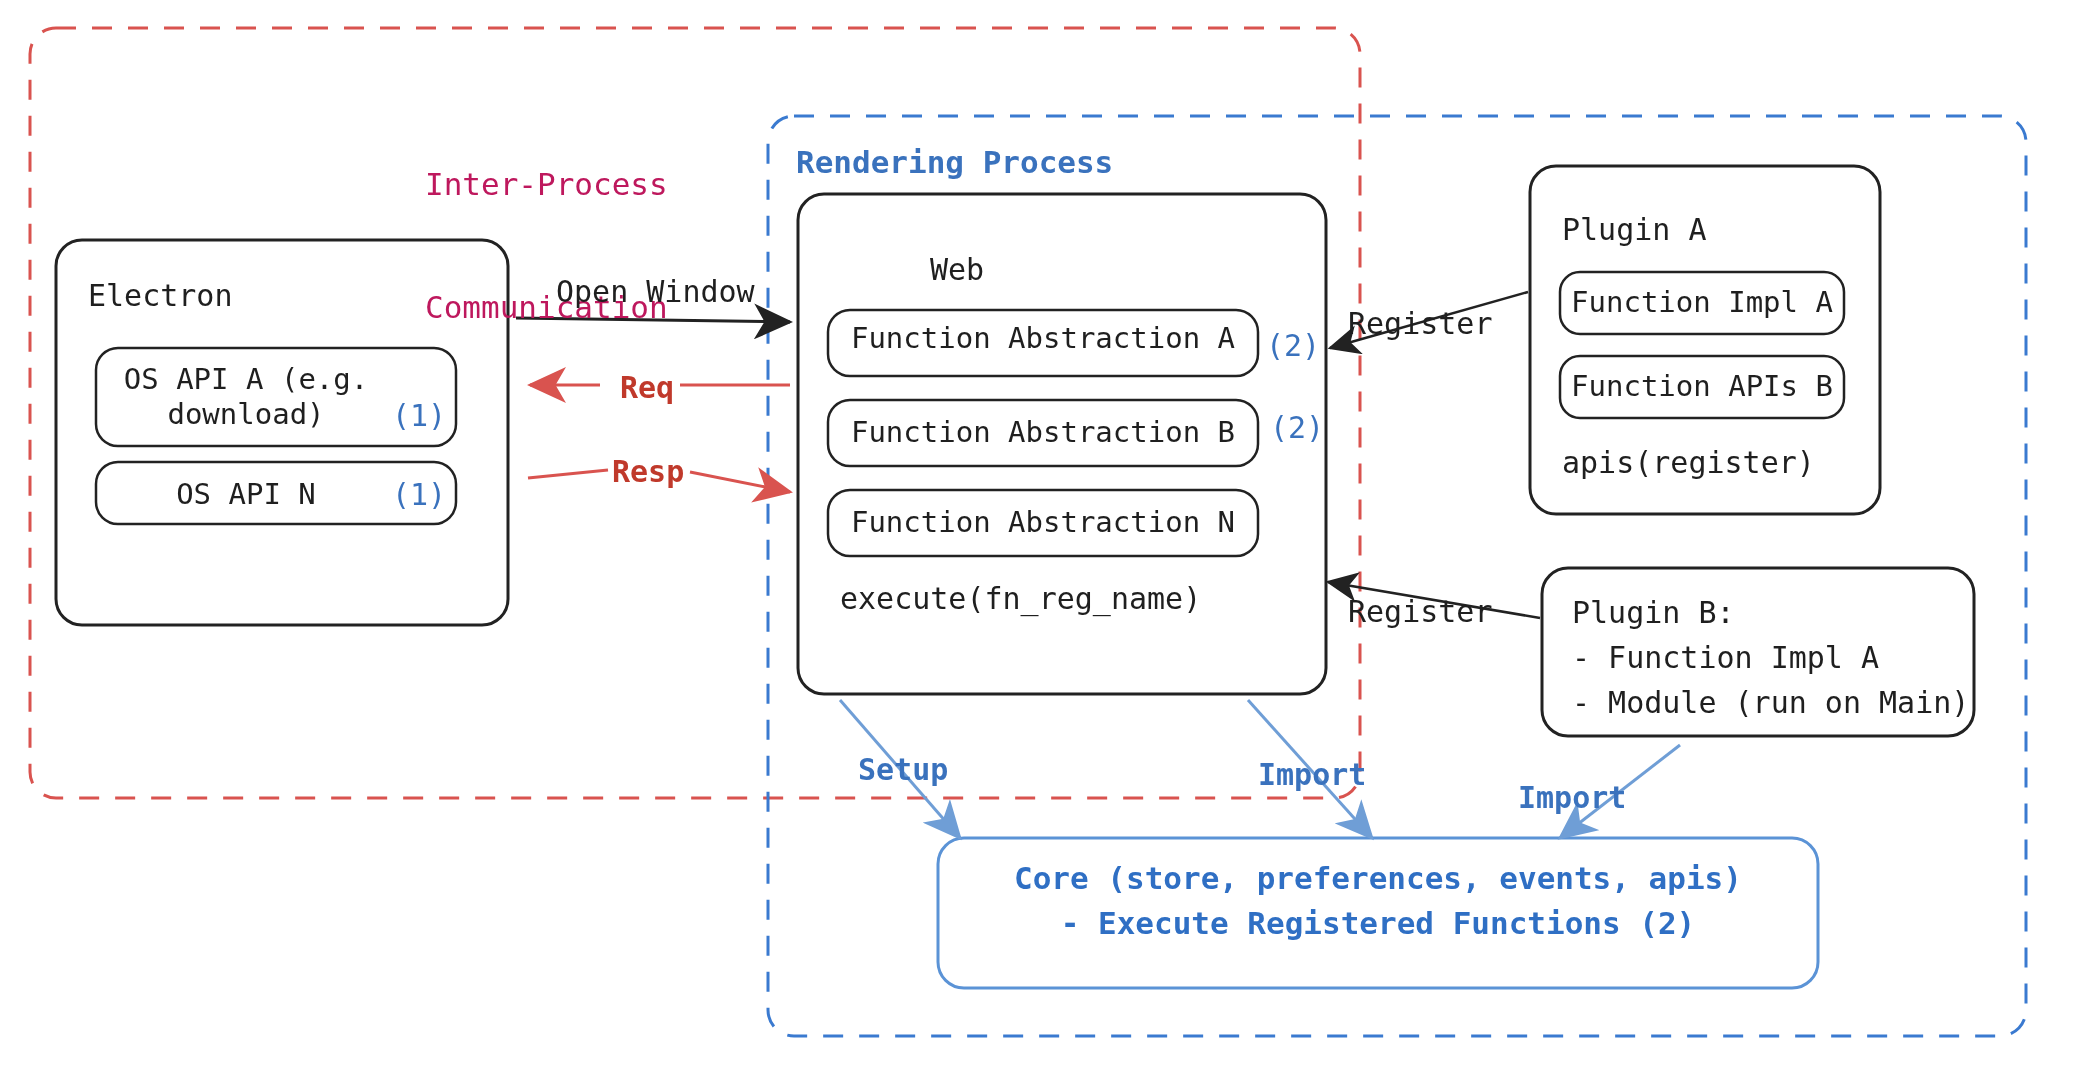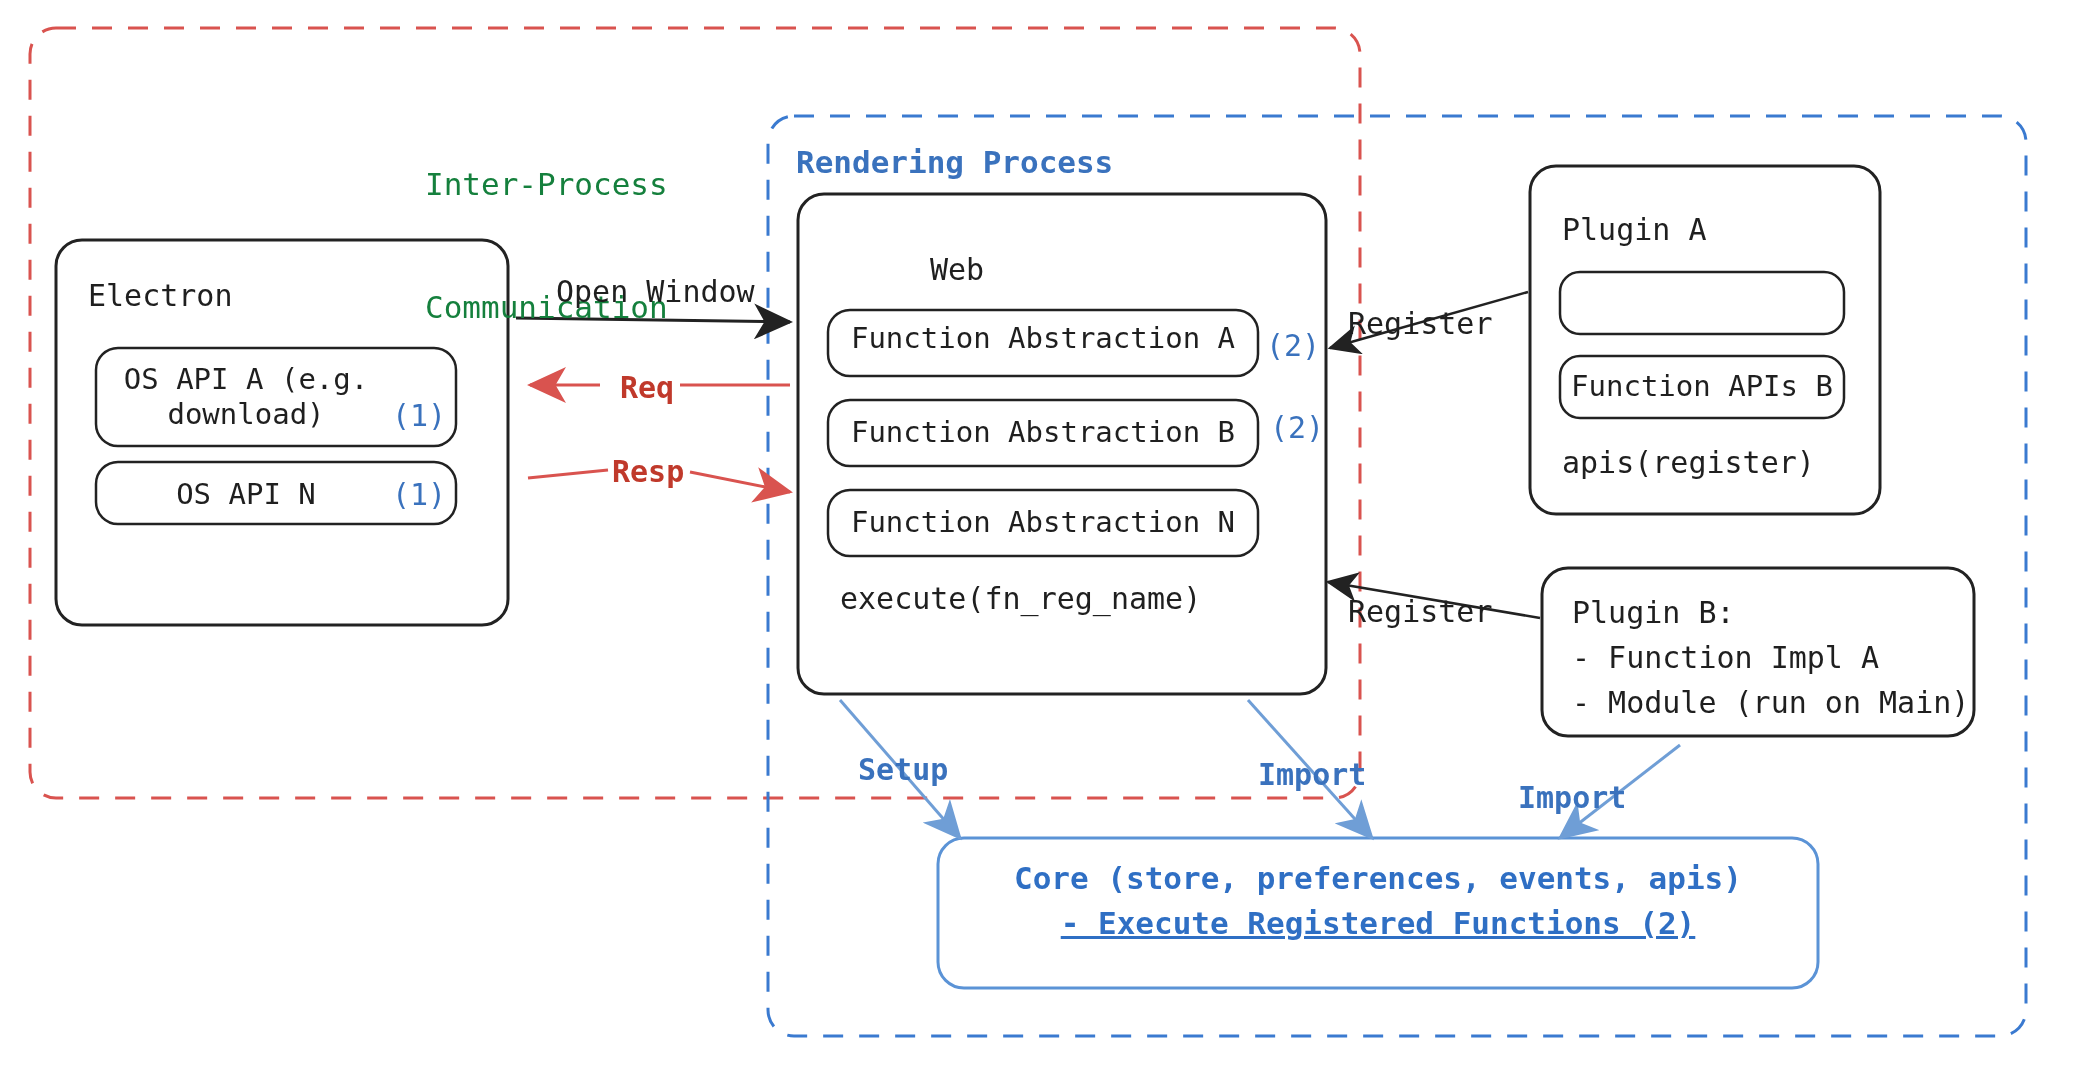--- a/index.html
+++ b/index.html
@@ -60,21 +60,21 @@
   .blue-label {
     color: #3a72bd;
     font-size: 30px;
     font-weight: bold;
   }
   .black-label {
     color: #1f1f1f;
     font-size: 30px;
   }
   .ipc-title {
-    color: #15803d;
+    color: #be185d;
     font-size: 31px;
     font-weight: normal;
     line-height: 1.32;
   }
   .rp-title {
     color: #3a72bd;
     font-size: 31px;
     font-weight: bold;
   }
   .core-text {
@@ -189,34 +189,37 @@
   <div class="paren-blue" style="left:1270px; top:410px;">(2)</div>
 
   <div class="chip" style="left:828px; top:490px; width:430px; height:66px;">
     <span>Function Abstraction N</span>
   </div>
 
   <div class="plain-text" style="left:840px; top:578px;">execute(fn_reg_name)</div>
 
   <div class="box-title" style="left:1562px; top:212px;">Plugin A</div>
 
+  <div class="chip" style="left:1560px; top:272px; width:284px; height:62px;">
+    <span>Function Impl A</span>
+  </div>
 
   <div class="chip" style="left:1560px; top:356px; width:284px; height:62px;">
     <span>Function APIs B</span>
   </div>
 
   <div class="plain-text" style="left:1562px; top:442px;">apis(register)</div>
 
   <div class="plain-text" style="left:1572px; top:592px;">Plugin B:</div>
   <div class="plain-text" style="left:1572px; top:637px;">- Function Impl A</div>
   <div class="plain-text" style="left:1572px; top:682px;">- Module (run on Main)</div>
 
   <div style="position:absolute; left:938px; top:856px; width:880px;">
     <div class="core-text" style="position:relative; left:0; top:0;">Core (store, preferences, events, apis)</div>
-    <div class="core-text" style="position:relative; left:0; top:0;text-decoration:underline;">- Execute Registered Functions (2)</div>
+    <div class="core-text" style="position:relative; left:0; top:0;">- Execute Registered Functions (2)</div>
   </div>
 
   <div class="lbl black-label" style="left:556px; top:272px;">Open Window</div>
 
   <div class="lbl red-label" style="left:620px; top:368px;">Req</div>
 
   <div class="lbl red-label" style="left:612px; top:452px;">Resp</div>
 
   <div class="lbl black-label" style="left:1348px; top:304px;">Register</div>
 

